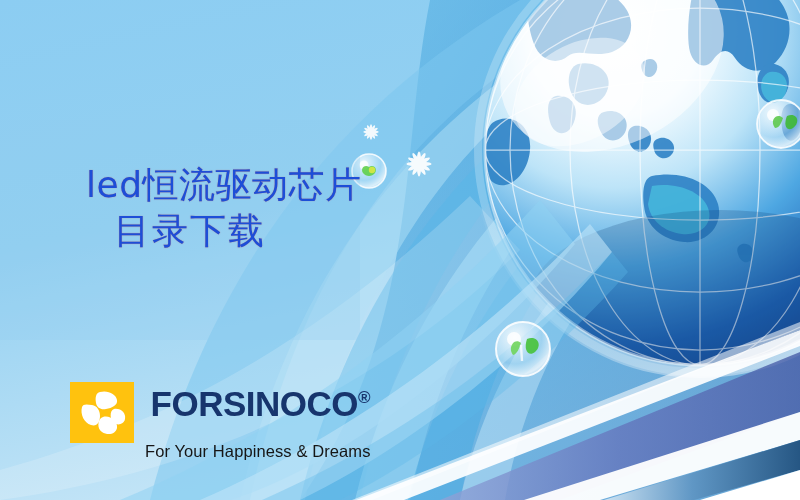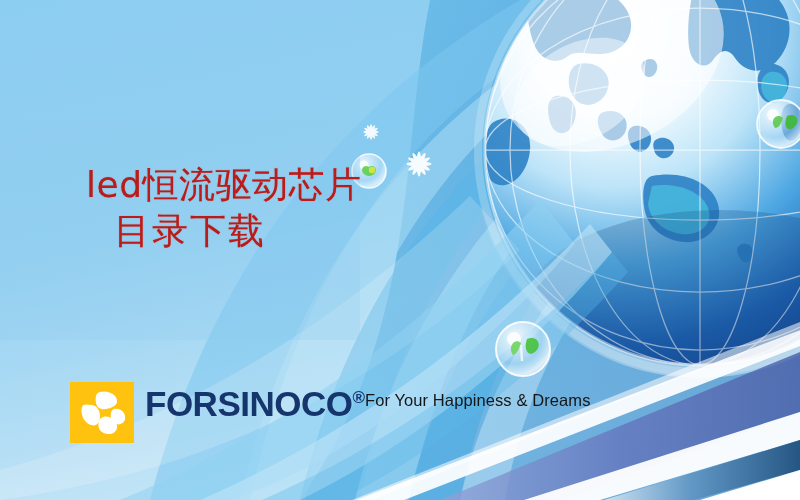--- a/index.html
+++ b/index.html
@@ -14,21 +14,21 @@
   }
   .layer{ position:absolute; inset:0; }
   .svg-bg{ display:block; width:800px; height:500px; }
 
   
   .headline{
     position:absolute;
     left:86px; top:162px;
     z-index:40;
     line-height:1.28;
-    color:#b91c1c;
+    color:#1d4ed8;
     font-family:"DejaVu Sans", sans-serif;
     font-size:36px;
     font-weight:400;
     white-space:nowrap;
     text-shadow:0 0 1px rgba(246,43,5,.5);
   }
   .headline .l1{ display:block; letter-spacing:.5px; }
   .headline .l2{ display:block; margin-left:28px; letter-spacing:2px; }
 
   
@@ -43,21 +43,22 @@
     width:64px; height:61px;
     background:#ffc20e;
     flex:none;
     position:relative;
   }
   .logo-mark svg{ display:block; width:64px; height:61px; }
   .logo-text{
     margin-left:11px;
     padding-top:4px;
     display:flex;
-    flex-direction:row;
+    flex-direction:column;
+    align-items:flex-end;
   }
   .logo-word{
     font-family:"Liberation Sans", sans-serif;
     font-weight:bold;
     font-size:35px;
     letter-spacing:-0.5px;
     color:#17356d;
     line-height:1;
     white-space:nowrap;
   }
@@ -65,21 +66,21 @@
     font-size:17px;
     vertical-align:super;
     letter-spacing:0;
   }
   .logo-tag{
     font-family:"Liberation Sans", sans-serif;
     font-size:16.5px;
     color:#161616;
     letter-spacing:.1px;
     line-height:1;
-    margin-top:6px;
+    margin-top:22px;
     white-space:nowrap;
   }
 </style>
 </head>
 <body>
 
 <div class="stage">
 
   <div class="layer">
     <svg class="svg-bg" viewBox="0 0 800 500" preserveAspectRatio="none" xmlns="http://www.w3.org/2000/svg">

